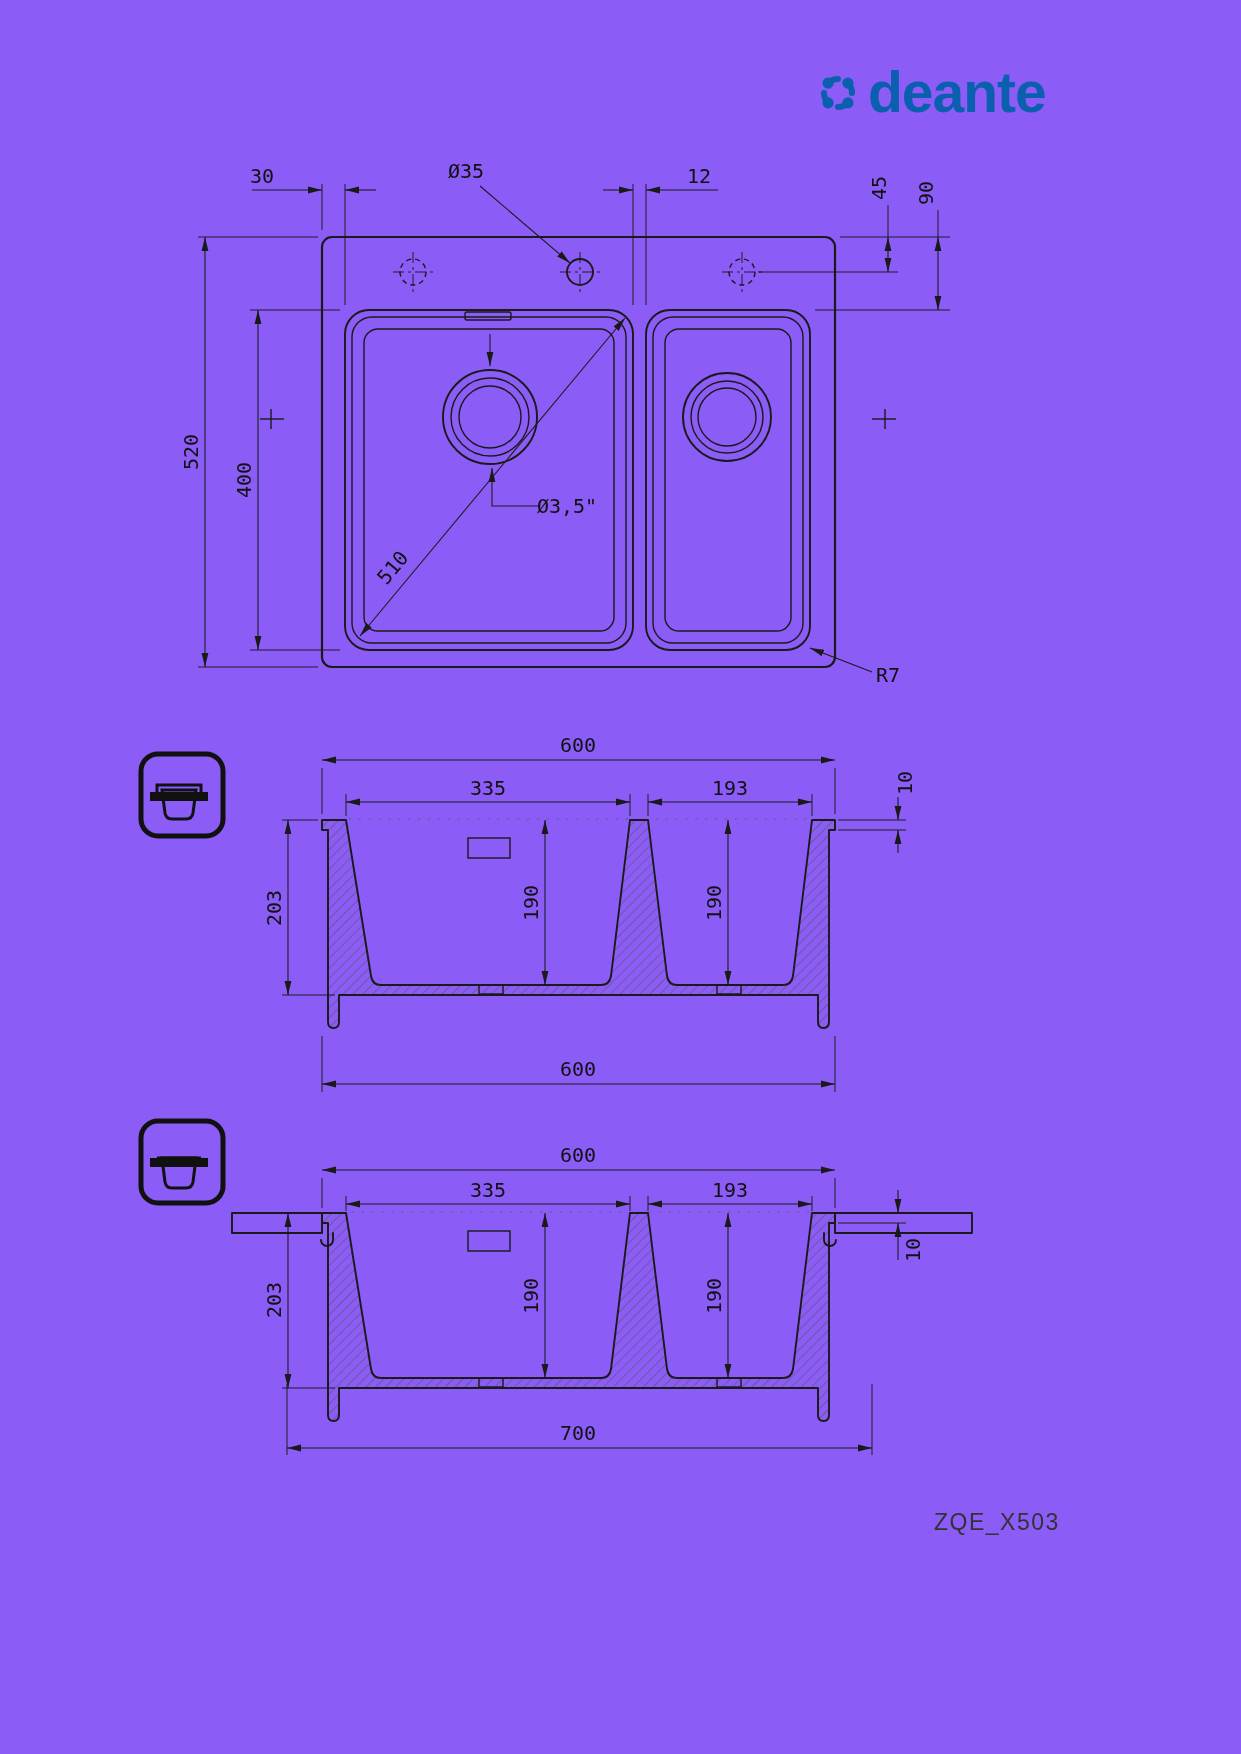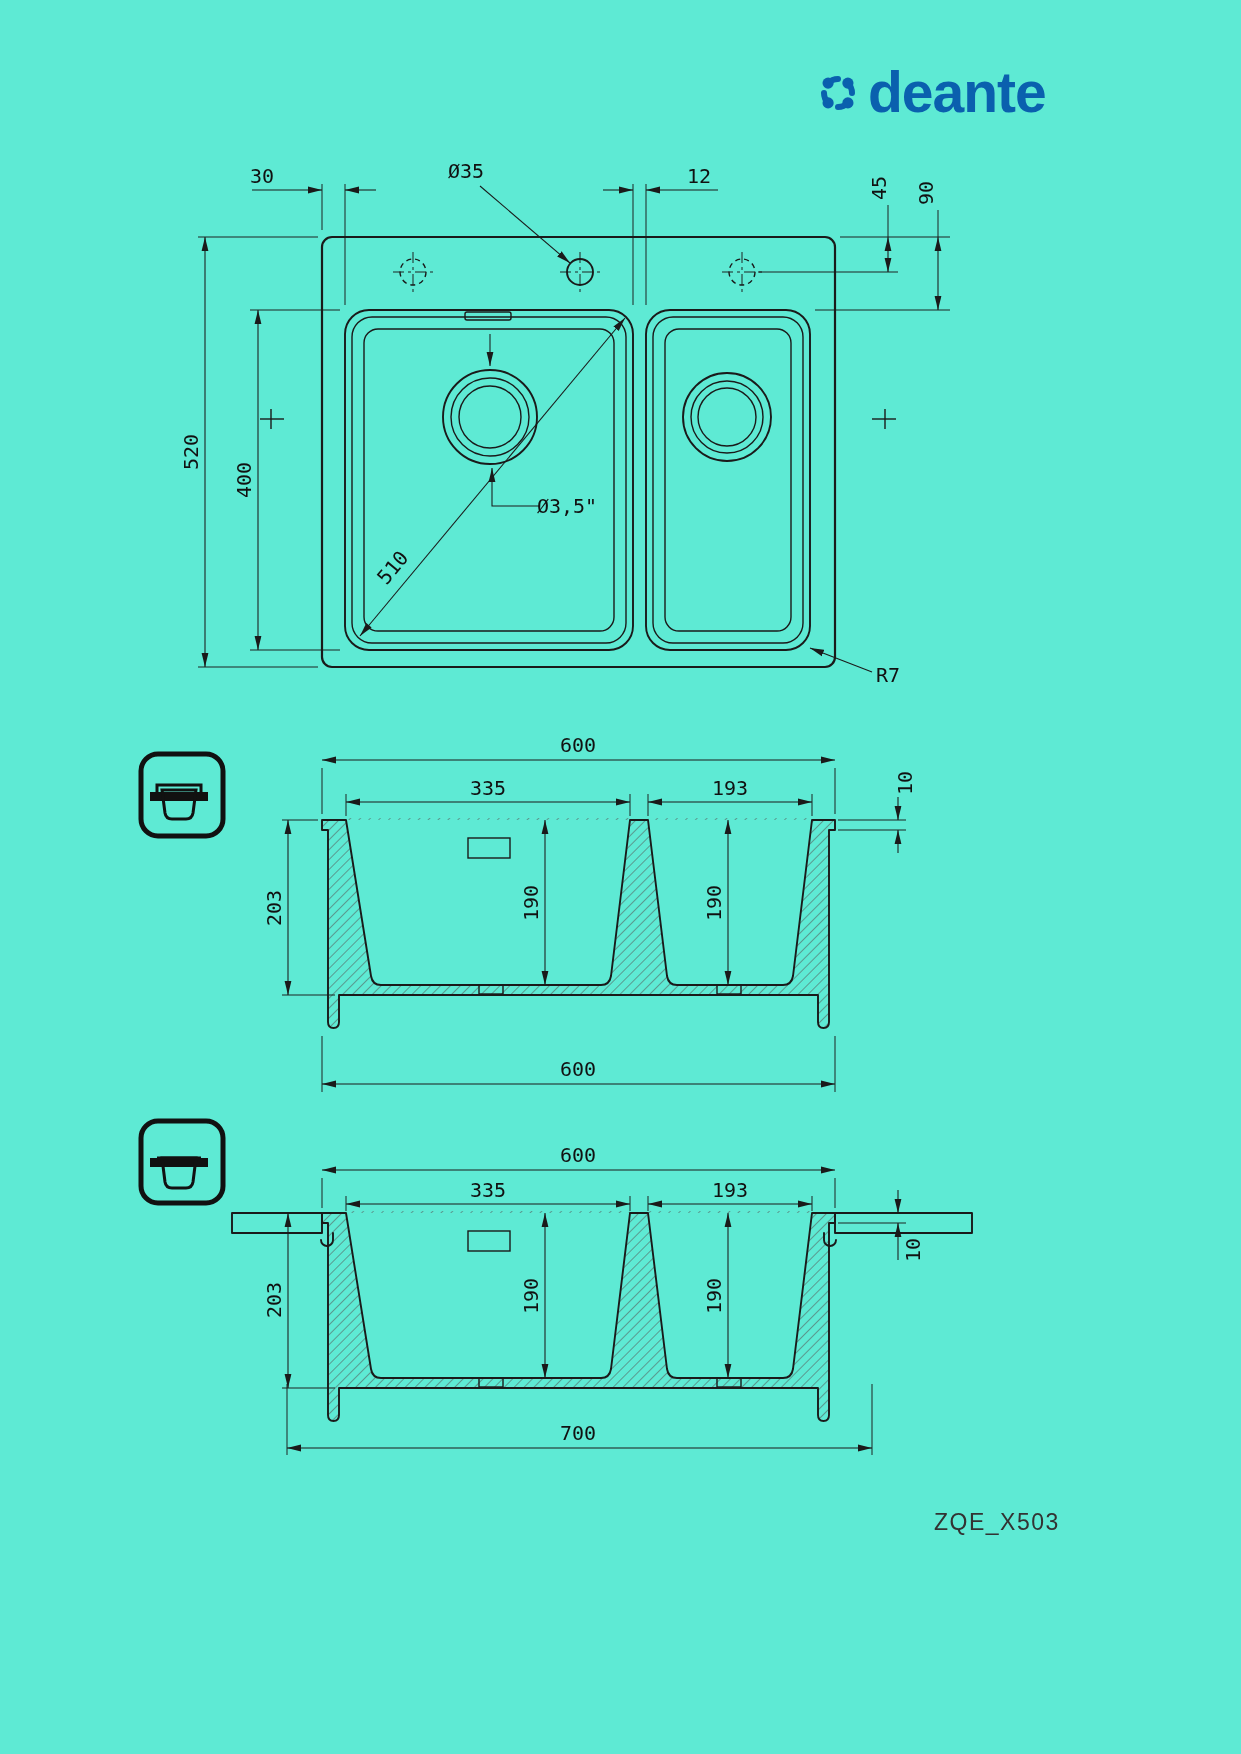--- a/index.html
+++ b/index.html
@@ -1,16 +1,16 @@
 <!DOCTYPE html>
 <html><head>
 <meta charset="utf-8">
 <style>
   html,body{margin:0;padding:0;background:#fff;}
-  .page{position:relative;width:1241px;height:1754px;background:#5eead4;overflow:hidden;}
+  .page{position:relative;width:1241px;height:1754px;background:#8b5cf6;overflow:hidden;}
   svg{position:absolute;left:0;top:0;}
   .g3{stroke:#1a1a1a;stroke-width:2.2;fill:none;stroke-linejoin:round;}
   .g2{stroke:#1a1a1a;stroke-width:1.9;fill:none;stroke-linecap:round;stroke-linejoin:round;}
   .g1{stroke:#1a1a1a;stroke-width:1.4;fill:none;}
   .dim{stroke:#1a1a1a;stroke-width:1.05;fill:none;}
   .ext{stroke:#1a1a1a;stroke-width:0.95;fill:none;}
   .cl{stroke:#1a1a1a;stroke-width:0.95;fill:none;stroke-dasharray:11 4 3 4;}
   .dash{stroke-dasharray:5 4;}
   .dimtext{font-family:"DejaVu Sans Mono",monospace;font-size:20px;fill:#111;}
   .logo-text{font-family:"Liberation Sans",sans-serif;font-weight:bold;font-size:57px;fill:#0a60ae;letter-spacing:-1px;}

